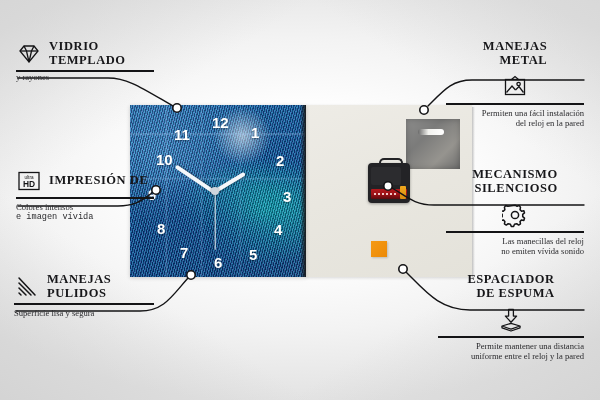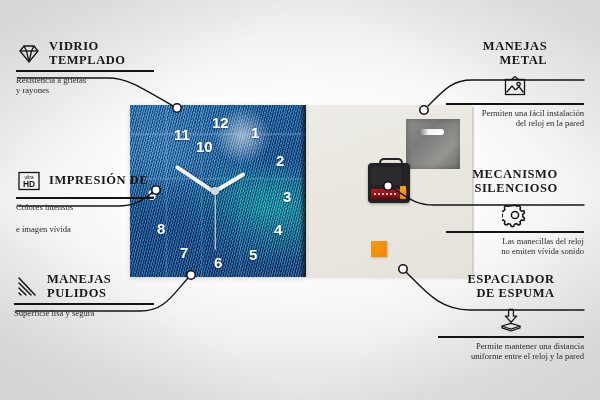--- a/index.html
+++ b/index.html
@@ -177,21 +177,21 @@
       <span class="numeral" style="left:82px;top:10px;">12</span>
       <span class="numeral" style="left:121px;top:20px;">1</span>
       <span class="numeral" style="left:146px;top:48px;">2</span>
       <span class="numeral" style="left:153px;top:84px;">3</span>
       <span class="numeral" style="left:144px;top:117px;">4</span>
       <span class="numeral" style="left:119px;top:142px;">5</span>
       <span class="numeral" style="left:84px;top:150px;">6</span>
       <span class="numeral" style="left:50px;top:140px;">7</span>
       <span class="numeral" style="left:27px;top:116px;">8</span>
       <span class="numeral" style="left:18px;top:82px;">9</span>
-      <span class="numeral" style="left:26px;top:34px;padding-left:40px;">10</span>
+      <span class="numeral" style="left:26px;top:47px;">10</span>
       <span class="numeral" style="left:44px;top:22px;">11</span>
 
       <div class="hand" id="hand-sec"></div>
       <div class="hand" id="hand-min"></div>
       <div class="hand" id="hand-hour"></div>
       <div id="hand-cap"></div>
 
       <div id="clock-edge"></div>
     </div>
   </div>
@@ -228,40 +228,39 @@
             <path d="M8 5 L10.5 10 L13 21"></path>
             <path d="M18 5 L15.5 10 L13 21"></path>
         </svg>
       </span>
       <div>
         <div class="co-title">VIDRIO</div>
         <div class="co-title">TEMPLADO</div>
       </div>
     </div>
     <div class="co-rule" style="width:138px;"></div>
-    <div class="co-sub">Resistencia a grietas</div>
     <div class="co-sub" style="margin-top:0;">y rayones</div>
   </div>
 
   <div class="callout left" style="left:16px;top:168px;width:138px;">
     <div class="co-head">
       <span class="ico">
         <svg viewBox="0 0 26 26">
           <rect x="3" y="4.5" width="20" height="17" fill="none" stroke="#141416" stroke-width="1.3"></rect>
           <text x="13" y="11.4" text-anchor="middle" font-family="Liberation Sans, sans-serif" font-size="4.6" fill="#141416">ultra</text>
           <text x="13" y="19" text-anchor="middle" font-family="Liberation Sans, sans-serif" font-size="8.4" font-weight="bold" fill="#141416">HD</text>
         </svg>
       </span>
       <div>
         <div class="co-title">IMPRESIÓN DE</div>
       </div>
     </div>
     <div class="co-rule" style="width:138px;"></div>
     <div class="co-sub">Colores intensos</div>
-    <div class="co-sub" style="margin-top:12px;">e imagen vívida</div>
+    <div class="co-sub" style="margin-top:0;font-family:Liberation Mono, monospace;">e imagen vívida</div>
   </div>
 
   <div class="callout left" style="left:14px;top:273px;width:138px;">
     <div class="co-head">
       <span class="ico">
         <svg viewBox="0 0 26 26" stroke="#141416" stroke-width="1.5" stroke-linecap="round">
           <path d="M5 4 L21 21"></path>
             <path d="M5 9 L17 21"></path>
             <path d="M5 14 L12 21"></path>
             <path d="M5 19 L7 21"></path>

